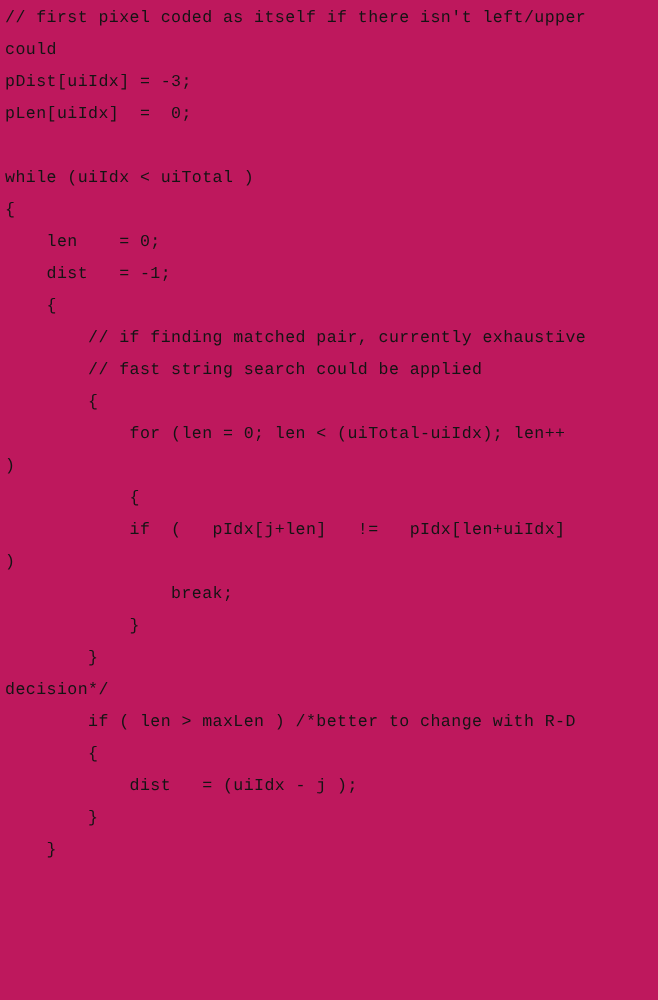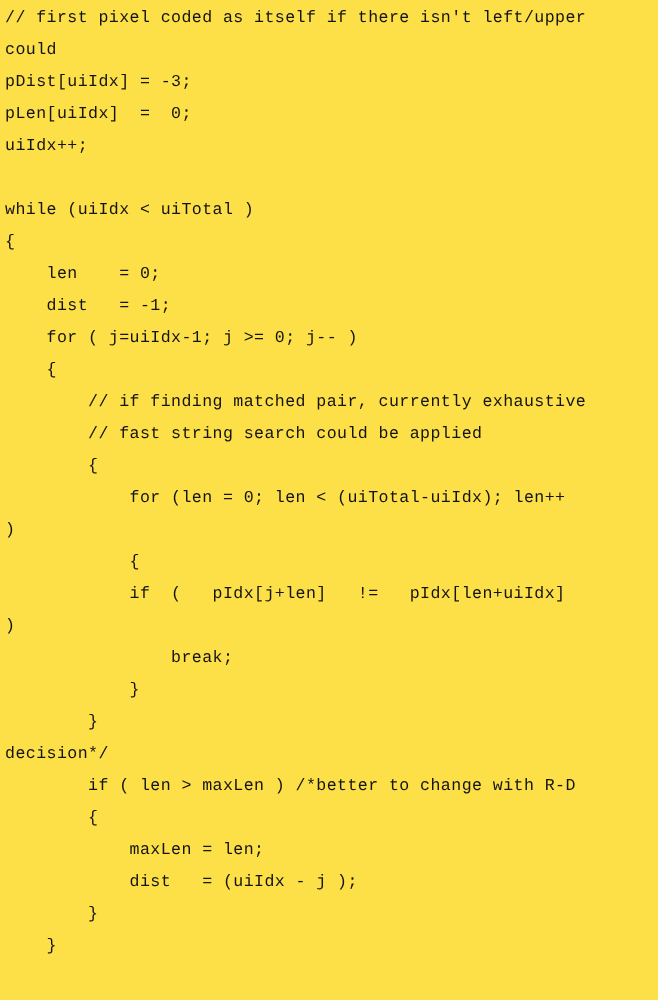--- a/index.html
+++ b/index.html
@@ -42,46 +42,43 @@
     -webkit-font-smoothing: none;
     text-rendering: geometricPrecision;
   }
   .code-line.blank {
     color: transparent;
   }
 </style>
 </head>
 <body>
 
-<div id="page" style="background: #fde047;">
+<div id="page" style="background: #be185d;">
   <div id="code-listing" style="color: rgb(20, 20, 20);">
       <div class="code-line">// first pixel coded as itself if there isn't left/upper</div>
       <div class="code-line">could</div>
       <div class="code-line">pDist[uiIdx] = -3;</div>
       <div class="code-line">pLen[uiIdx]  =  0;</div>
-      <div class="code-line">uiIdx++;</div>
       <div class="code-line blank">&nbsp;</div>
       <div class="code-line">while (uiIdx &lt; uiTotal )</div>
       <div class="code-line">{</div>
       <div class="code-line">    len    = 0;</div>
       <div class="code-line">    dist   = -1;</div>
-      <div class="code-line">    for ( j=uiIdx-1; j &gt;= 0; j-- )</div>
       <div class="code-line">    {</div>
       <div class="code-line">        // if finding matched pair, currently exhaustive</div>
       <div class="code-line">        // fast string search could be applied</div>
       <div class="code-line">        {</div>
       <div class="code-line">            for (len = 0; len &lt; (uiTotal-uiIdx); len++</div>
       <div class="code-line">)</div>
       <div class="code-line">            {</div>
       <div class="code-line">            if  (   pIdx[j+len]   !=   pIdx[len+uiIdx]</div>
       <div class="code-line">)</div>
       <div class="code-line">                break;</div>
       <div class="code-line">            }</div>
       <div class="code-line">        }</div>
       <div class="code-line">decision*/</div>
       <div class="code-line">        if ( len &gt; maxLen ) /*better to change with R-D</div>
       <div class="code-line">        {</div>
-      <div class="code-line">            maxLen = len;</div>
       <div class="code-line">            dist   = (uiIdx - j );</div>
       <div class="code-line">        }</div>
       <div class="code-line">    }</div>
     </div>
 </div>
 
 </body></html>

